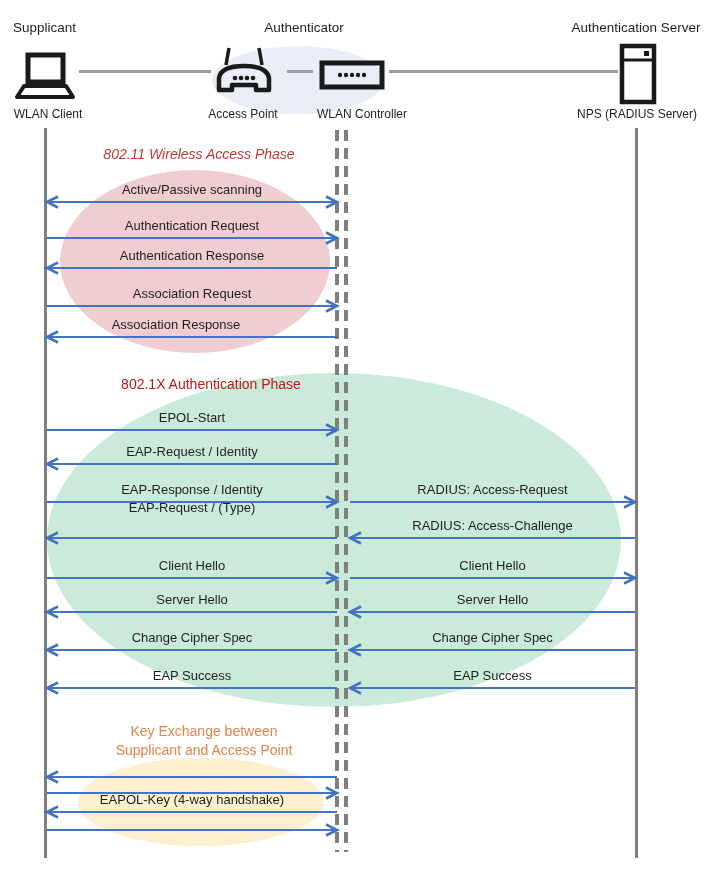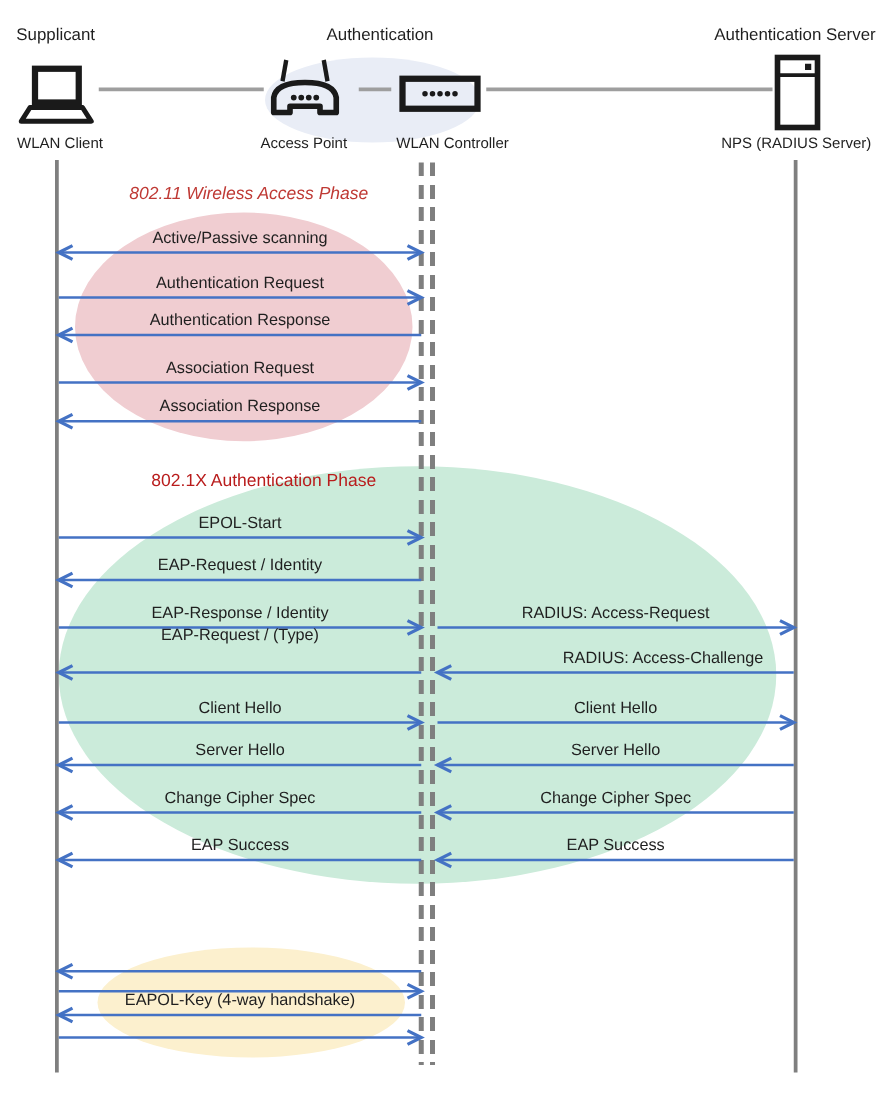--- a/index.html
+++ b/index.html
@@ -56,21 +56,21 @@
 <body>
 
 <div class="canvas">
 
   <div class="ellipse" id="ell-auth" style="background: rgb(233, 237, 246);"></div>
   <div class="ellipse" id="ell-p1" style="background: rgb(240, 205, 209);"></div>
   <div class="ellipse" id="ell-p2" style="background: rgb(203, 235, 218);"></div>
   <div class="ellipse" id="ell-p3" style="background: rgb(252, 240, 206);"></div>
 
   <div class="role-label" id="role-supplicant">Supplicant</div>
-  <div class="role-label" id="role-authenticator">Authentication</div>
+  <div class="role-label" id="role-authenticator">Authenticator</div>
   <div class="role-label" id="role-authserver">Authentication Server</div>
 
   <div class="connector" id="conn-1" style="background: rgb(158, 158, 158);"></div>
   <div class="connector" id="conn-2" style="background: rgb(158, 158, 158);"></div>
   <div class="connector" id="conn-3" style="background: rgb(158, 158, 158);"></div>
 
   <div class="icon" id="icon-laptop">
     <svg width="64" height="49" viewBox="0 0 64 49">
       <rect x="15" y="3" width="35" height="27" fill="none" stroke="#1a1a1a" stroke-width="5"></rect>
       <path d="M11 34 H53 L60 45 H4 Z" fill="none" stroke="#1a1a1a" stroke-width="4" stroke-linejoin="round"></path>
@@ -110,20 +110,24 @@
   <div class="dev-label" id="dev-controller">WLAN Controller</div>
   <div class="dev-label" id="dev-nps">NPS (RADIUS Server)</div>
 
   <div class="lifeline" id="ll-left" style="background: rgb(127, 127, 127);"></div>
   <div class="lifeline-dashed" id="ll-dash1"></div>
   <div class="lifeline-dashed" id="ll-dash2"></div>
   <div class="lifeline" id="ll-right" style="background: rgb(127, 127, 127);"></div>
 
   <div class="phase-title" id="p1-title" style="color: rgb(191, 57, 52);">802.11 Wireless Access Phase</div>
   <div class="phase-title" id="p2-title" style="color: #b91c1c;">802.1X Authentication Phase</div>
+  <div class="phase-title" id="p3-title" style="color: rgb(224, 133, 76);">
+    <div>Key Exchange between</div>
+    <div>Supplicant and Access Point</div>
+  </div>
 
   <svg id="arrows" width="713" height="875">
       <g>
         <line x1="47" y1="202" x2="337" y2="202" stroke="#4472c4" stroke-width="2"></line>
         <path d="M 326 196.5 L 337 202 L 326 207.5" fill="none" stroke="#4472c4" stroke-width="2.6"></path>
         <path d="M 58 196.5 L 47 202 L 58 207.5" fill="none" stroke="#4472c4" stroke-width="2.6"></path>
       </g>
       <g>
         <line x1="47" y1="238" x2="337" y2="238" stroke="#4472c4" stroke-width="2"></line>
         <path d="M 326 232.5 L 337 238 L 326 243.5" fill="none" stroke="#4472c4" stroke-width="2.6"></path>
@@ -210,27 +214,27 @@
       </g>
       <g>
         <line x1="47" y1="830" x2="337" y2="830" stroke="#4472c4" stroke-width="2"></line>
         <path d="M 326 824.5 L 337 830 L 326 835.5" fill="none" stroke="#4472c4" stroke-width="2.6"></path>
       </g>
     </svg>
 <div class="msg-label" style="left: 192px; top: 182px;">Active/Passive scanning</div>
     <div class="msg-label" style="left: 192px; top: 218px;">Authentication Request</div>
     <div class="msg-label" style="left: 192px; top: 248px;">Authentication Response</div>
     <div class="msg-label" style="left: 192px; top: 286px;">Association Request</div>
-    <div class="msg-label" style="left: 192px; top: 317px;">Association Response</div>
+    <div class="msg-label" style="left: 176px; top: 317px;">Association Response</div>
     <div class="msg-label" style="left: 192px; top: 410px;">EPOL-Start</div>
     <div class="msg-label" style="left: 192px; top: 444px;">EAP-Request / Identity</div>
     <div class="msg-label" style="left: 192px; top: 482px;">EAP-Response / Identity</div>
     <div class="msg-label" style="left: 492.5px; top: 482px;">RADIUS: Access-Request</div>
     <div class="msg-label" style="left: 192px; top: 500px;">EAP-Request / (Type)</div>
-    <div class="msg-label" style="left: 492.5px; top: 518px; margin-left: 38px;">RADIUS: Access-Challenge</div>
+    <div class="msg-label" style="left: 492.5px; top: 518px;">RADIUS: Access-Challenge</div>
     <div class="msg-label" style="left: 192px; top: 558px;">Client Hello</div>
     <div class="msg-label" style="left: 492.5px; top: 558px;">Client Hello</div>
     <div class="msg-label" style="left: 192px; top: 592px;">Server Hello</div>
     <div class="msg-label" style="left: 492.5px; top: 592px;">Server Hello</div>
     <div class="msg-label" style="left: 192px; top: 630px;">Change Cipher Spec</div>
     <div class="msg-label" style="left: 492.5px; top: 630px;">Change Cipher Spec</div>
     <div class="msg-label" style="left: 192px; top: 668px;">EAP Success</div>
     <div class="msg-label" style="left: 492.5px; top: 668px;">EAP Success</div>
     <div class="msg-label" style="left: 192px; top: 792px;">EAPOL-Key (4-way handshake)</div>
   </div>

